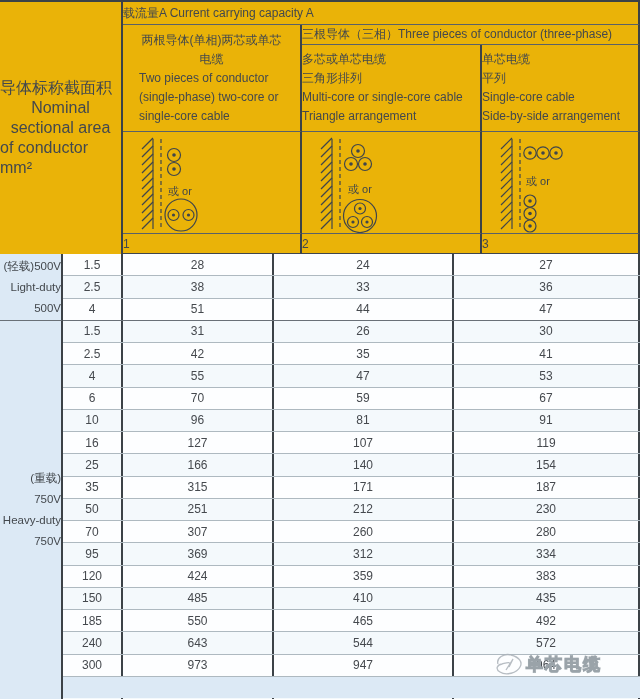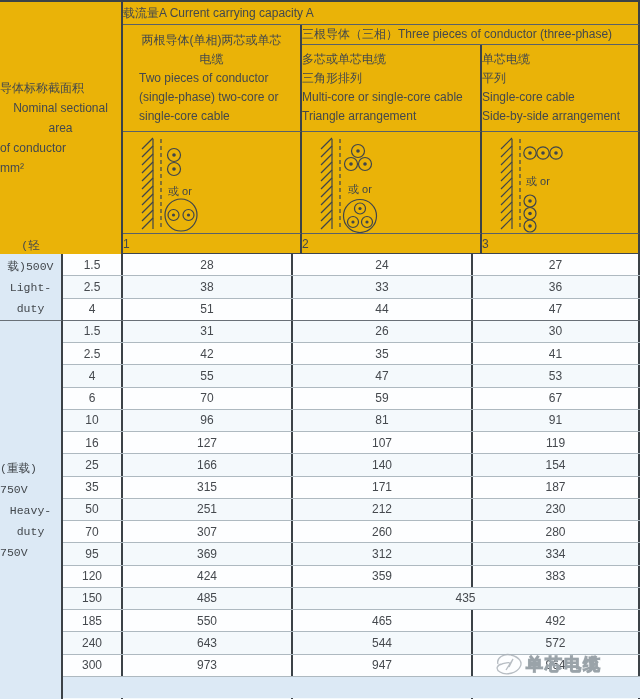--- a/index.html
+++ b/index.html
@@ -14,44 +14,44 @@
   .header-grid{
     display:grid;
     grid-template-columns:123px 179px 180px 158px;
     grid-template-rows:23px 20px 87px 102px 20px;
     border-top:2px solid #3c4247;
     height:254px;box-sizing:border-box;
   }
   .hcell{background:#eab308;box-sizing:border-box;display:flex;flex-direction:column;align-items:flex-start;justify-content:center;text-align:center;}
   .v-dark{border-right:2px solid #3c4247;}
   .h-dark{border-bottom:1px solid #5a6167;}
-  .left-hdr{grid-column:1;grid-row:1/6;font-size:12px;line-height:20px;}
+  .left-hdr{grid-column:1;grid-row:1/6;font-size:16px;line-height:20px;}
   .top-strip{grid-column:2/5;grid-row:1;font-size:12px;}
   .c1-hdr{grid-column:2;grid-row:2/4;font-size:12px;line-height:19px;padding:0 16px;}
   .threephase{grid-column:3/5;grid-row:2;font-size:12px;}
   .sub2{grid-column:3;grid-row:3;font-size:12px;line-height:19px;}
   .sub3{grid-column:4;grid-row:3;font-size:12px;line-height:19px;}
   .diag{grid-row:4;}
   .diag1{grid-column:2;} .diag2{grid-column:3;} .diag3{grid-column:4;}
   .numrow{grid-row:5;font-size:12px;border-bottom:1px solid #3f464c;}
   .num1{grid-column:2;} .num2{grid-column:3;} .num3{grid-column:4;}
   
   .body{display:flex;height:445px;}
   .label-col{width:63px;display:flex;flex-direction:column;background:#dce9f5;box-sizing:border-box;}
-  .glabel{border-right:2px solid #3c4247;box-sizing:border-box;display:flex;flex-direction:column;align-items:flex-start;justify-content:center;font-size:11.5px;line-height:21px;text-align:center;background:#dce9f5;font-family:Liberation Mono, monospace;}
+  .glabel{border-right:2px solid #3c4247;box-sizing:border-box;display:flex;flex-direction:column;align-items:flex-end;justify-content:center;font-size:11.5px;line-height:21px;text-align:center;background:#dce9f5;}
   .label-light{height:67px;border-bottom:1px solid #697077;}
   .label-heavy{flex:1;}
   .rows{flex:1;display:flex;flex-direction:column;justify-content:space-between;}
   .trow{height:22.25px;flex:0 0 22.25px;display:flex;box-sizing:border-box;border-bottom:1px solid #aeb9c0;background:#fdfeff;}
   .trow.alt{background:#f4f9fc;}
   .trow.group-end{border-bottom:1px solid #697077;}
   .trow.last-row{border-bottom:2px solid #3c4247;margin-top:21px;}
   .tcell{box-sizing:border-box;display:flex;align-items:center;justify-content:center;font-size:12px;color:#45494e;border-right:2px solid #3c4247;}
   .c-size{width:60px;}
-  .c-v1{width:170px;}
+  .c-v1{width:151px;}
   .c-v2{width:180px;}
   .c-v3{flex:1;}
   
   .diag svg{display:block;}
   .dstroke{stroke:#3f454b;stroke-width:1.2;fill:none;}
   .ddot{fill:#3f454b;stroke:none;}
   .dtext{font-size:11px;fill:#3f454b;font-family:"Liberation Sans","DejaVu Sans",sans-serif;}
   
   .watermark{
     position:absolute;left:492px;top:645px;width:148px;height:38px;
@@ -317,20 +317,21 @@
         </div>
         <div class="trow">
           <div class="tcell c-size">120</div>
           <div class="tcell c-v1">424</div>
           <div class="tcell c-v2">359</div>
           <div class="tcell c-v3">383</div>
         </div>
         <div class="trow alt">
           <div class="tcell c-size">150</div>
           <div class="tcell c-v1">485</div>
+          <div class="tcell c-v2">410</div>
           <div class="tcell c-v3">435</div>
         </div>
         <div class="trow">
           <div class="tcell c-size">185</div>
           <div class="tcell c-v1">550</div>
           <div class="tcell c-v2">465</div>
           <div class="tcell c-v3">492</div>
         </div>
         <div class="trow alt">
           <div class="tcell c-size">240</div>

